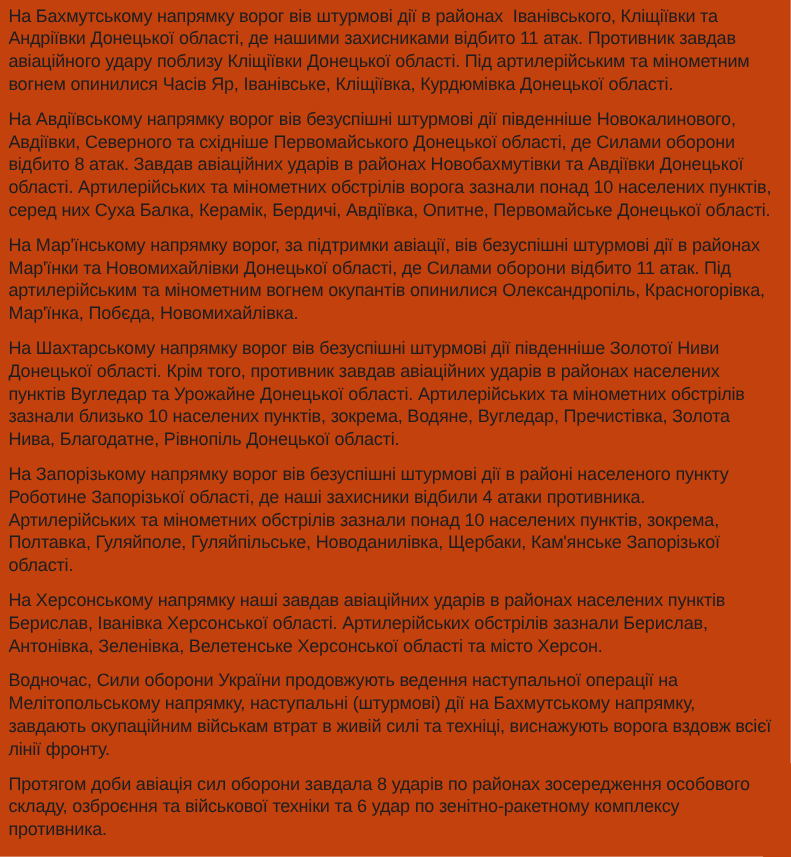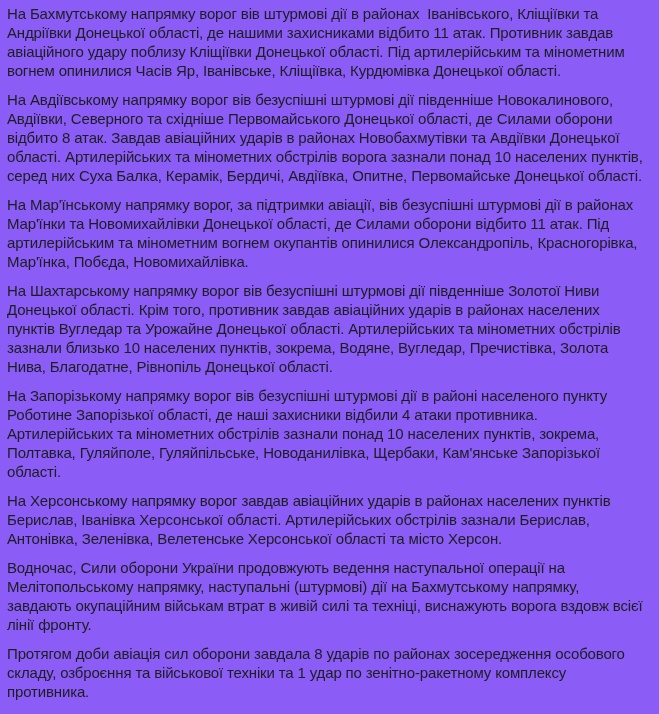--- a/index.html
+++ b/index.html
@@ -11,21 +11,21 @@
     width: 659px;
     height: 714px;
     overflow: hidden;
     font-family: "Liberation Sans", "DejaVu Sans", sans-serif;
   }
   .report {
     box-sizing: border-box;
     width: 659px;
     height: 714px;
     padding: 4px 12px 4px 7px;
-    background: #8b5cf6;
+    background: #c2410c;
   }
   .report p {
     margin: 0 0 10px 0;
     font-size: 15px;
     line-height: 19px;
     letter-spacing: -0.15px;
     color: #1c1e21;
     white-space: pre-wrap;
     text-align: left;
   }
@@ -35,16 +35,16 @@
 </style>
 </head>
 <body>
 
 <div class="report">
   <p>На Бахмутському напрямку ворог вів штурмові дії в районах  Іванівського, Кліщіївки та Андріївки Донецької області, де нашими захисниками відбито 11 атак. Противник завдав авіаційного удару поблизу Кліщіївки Донецької області. Під артилерійським та мінометним вогнем опинилися Часів Яр, Іванівське, Кліщіївка, Курдюмівка Донецької області.</p>
   <p>На Авдіївському напрямку ворог вів безуспішні штурмові дії південніше Новокалинового, Авдіївки, Северного та східніше Первомайського Донецької області, де Силами оборони відбито 8 атак. Завдав авіаційних ударів в районах Новобахмутівки та Авдіївки Донецької області. Артилерійських та мінометних обстрілів ворога зазнали понад 10 населених пунктів, серед них Суха Балка, Керамік, Бердичі, Авдіївка, Опитне, Первомайське Донецької області.</p>
   <p>На Мар'їнському напрямку ворог, за підтримки авіації, вів безуспішні штурмові дії в районах Мар'їнки та Новомихайлівки Донецької області, де Силами оборони відбито 11 атак. Під артилерійським та мінометним вогнем окупантів опинилися Олександропіль, Красногорівка, Мар'їнка, Побєда, Новомихайлівка.</p>
   <p>На Шахтарському напрямку ворог вів безуспішні штурмові дії південніше Золотої Ниви Донецької області. Крім того, противник завдав авіаційних ударів в районах населених пунктів Вугледар та Урожайне Донецької області. Артилерійських та мінометних обстрілів зазнали близько 10 населених пунктів, зокрема, Водяне, Вугледар, Пречистівка, Золота Нива, Благодатне, Рівнопіль Донецької області.</p>
   <p>На Запорізькому напрямку ворог вів безуспішні штурмові дії в районі населеного пункту Роботине Запорізької області, де наші захисники відбили 4 атаки противника. Артилерійських та мінометних обстрілів зазнали понад 10 населених пунктів, зокрема, Полтавка, Гуляйполе, Гуляйпільське, Новоданилівка, Щербаки, Кам'янське Запорізької області.</p>
-  <p>На Херсонському напрямку ворог завдав авіаційних ударів в районах населених пунктів Берислав, Іванівка Херсонської області. Артилерійських обстрілів зазнали Берислав, Антонівка, Зеленівка, Велетенське Херсонської області та місто Херсон.</p>
+  <p>На Херсонському напрямку наші завдав авіаційних ударів в районах населених пунктів Берислав, Іванівка Херсонської області. Артилерійських обстрілів зазнали Берислав, Антонівка, Зеленівка, Велетенське Херсонської області та місто Херсон.</p>
   <p>Водночас, Сили оборони України продовжують ведення наступальної операції на Мелітопольському напрямку, наступальні (штурмові) дії на Бахмутському напрямку, завдають окупаційним військам втрат в живій силі та техніці, виснажують ворога вздовж всієї лінії фронту.</p>
-  <p>Протягом доби авіація сил оборони завдала 8 ударів по районах зосередження особового складу, озброєння та військової техніки та 1 удар по зенітно-ракетному комплексу противника.</p>
+  <p>Протягом доби авіація сил оборони завдала 8 ударів по районах зосередження особового складу, озброєння та військової техніки та 6 удар по зенітно-ракетному комплексу противника.</p>
 </div>
 
 </body></html>

